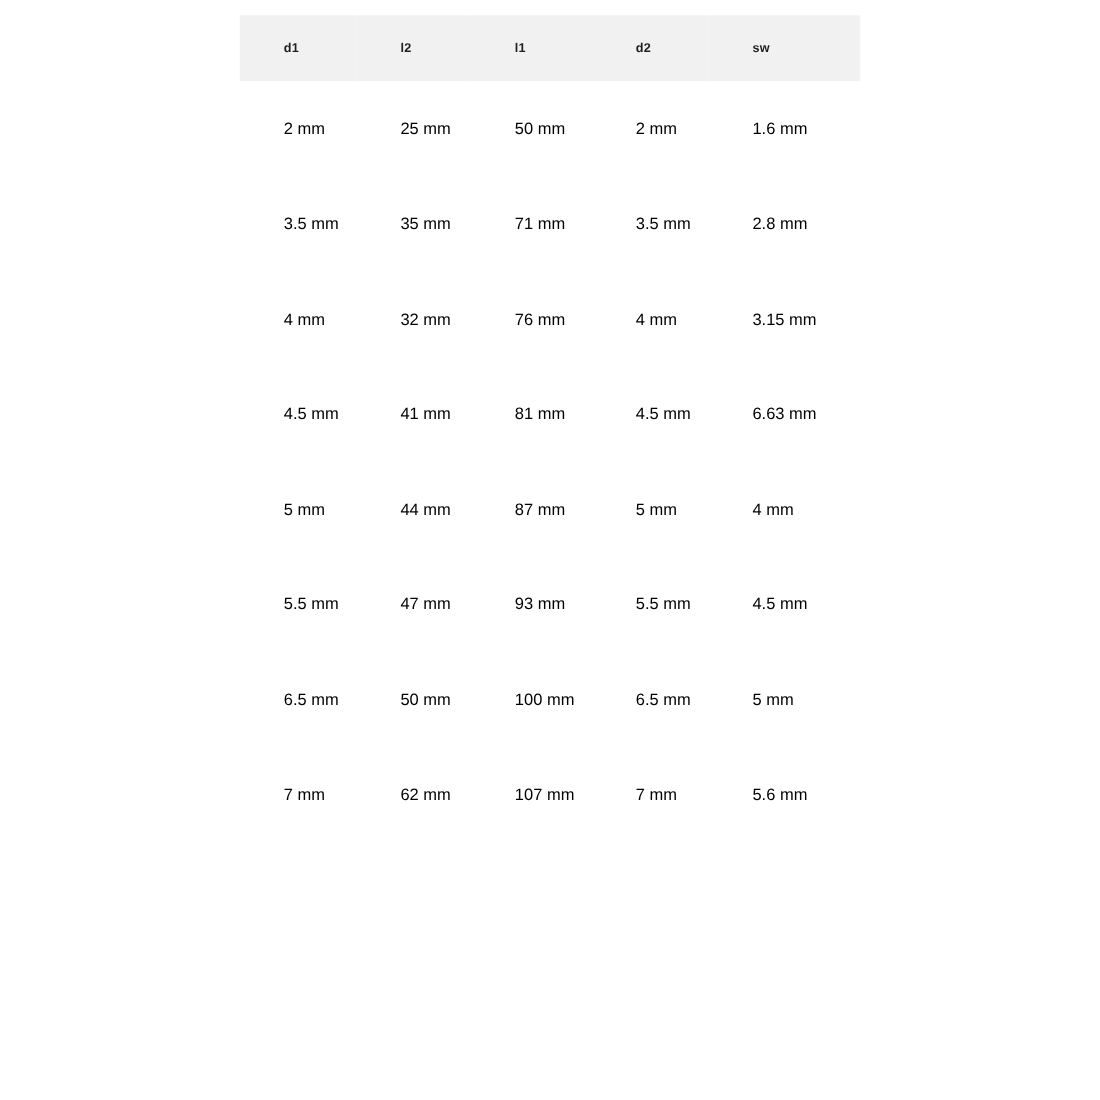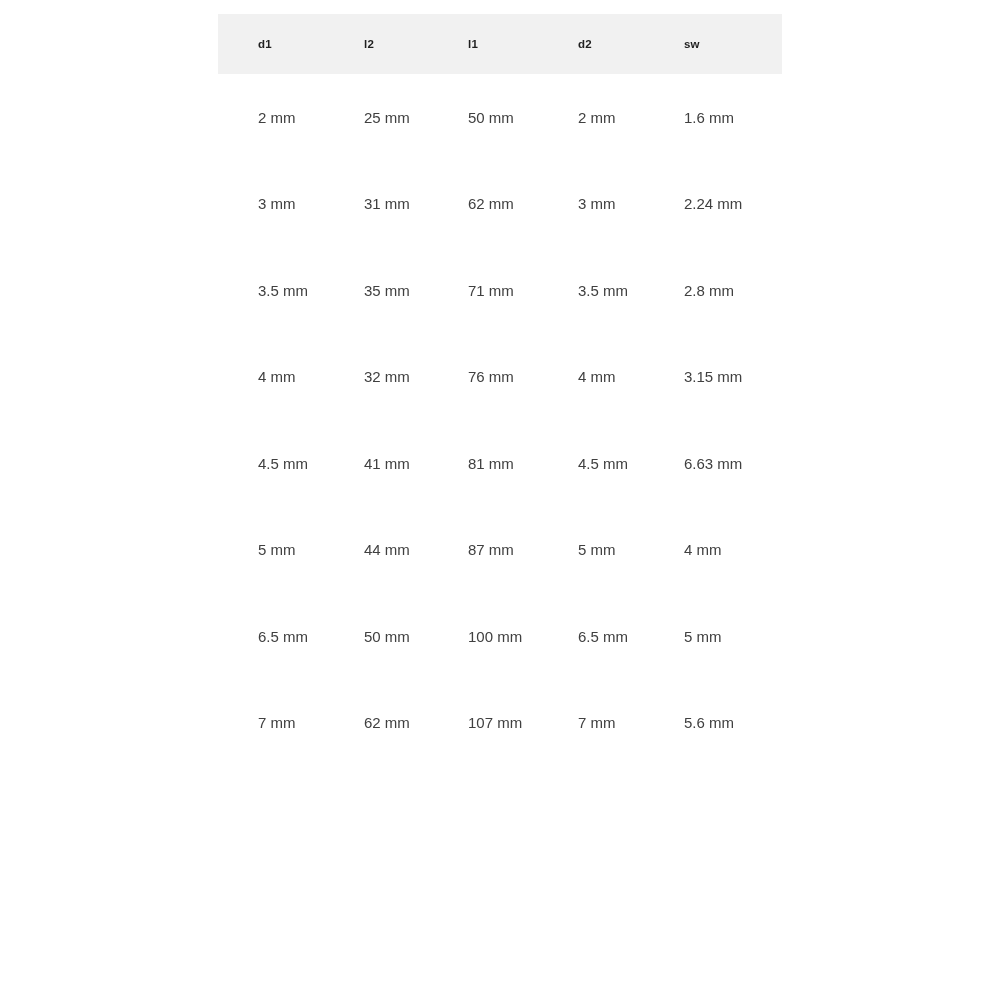--- a/index.html
+++ b/index.html
@@ -54,21 +54,21 @@
     padding: 0;
     border: none;
   }
 
   table.spec-table tbody td {
     height: 86.5px;
     text-align: left;
     vertical-align: middle;
     font-size: 15px;
     font-weight: normal;
-    color: #404040;
+    color: #000000;
     padding: 0;
     border: none;
     background: #ffffff;
     white-space: nowrap;
   }
 
   
   .col-1 { width: 106px; }
   .col-2 { width: 104px; }
   .col-3 { width: 112px; }
@@ -125,37 +125,20 @@
             </td>
             <td class="col-4">
               <span class="cell-inner c4">2 mm</span>
             </td>
             <td class="col-5">
               <span class="cell-inner c5">1.6 mm</span>
             </td>
           </tr>
           <tr>
             <td class="col-1">
-              <span class="cell-inner c1">3 mm</span>
-            </td>
-            <td class="col-2">
-              <span class="cell-inner c2">31 mm</span>
-            </td>
-            <td class="col-3">
-              <span class="cell-inner c3">62 mm</span>
-            </td>
-            <td class="col-4">
-              <span class="cell-inner c4">3 mm</span>
-            </td>
-            <td class="col-5">
-              <span class="cell-inner c5">2.24 mm</span>
-            </td>
-          </tr>
-          <tr>
-            <td class="col-1">
               <span class="cell-inner c1">3.5 mm</span>
             </td>
             <td class="col-2">
               <span class="cell-inner c2">35 mm</span>
             </td>
             <td class="col-3">
               <span class="cell-inner c3">71 mm</span>
             </td>
             <td class="col-4">
               <span class="cell-inner c4">3.5 mm</span>
@@ -206,20 +189,37 @@
               <span class="cell-inner c2">44 mm</span>
             </td>
             <td class="col-3">
               <span class="cell-inner c3">87 mm</span>
             </td>
             <td class="col-4">
               <span class="cell-inner c4">5 mm</span>
             </td>
             <td class="col-5">
               <span class="cell-inner c5">4 mm</span>
+            </td>
+          </tr>
+          <tr>
+            <td class="col-1">
+              <span class="cell-inner c1">5.5 mm</span>
+            </td>
+            <td class="col-2">
+              <span class="cell-inner c2">47 mm</span>
+            </td>
+            <td class="col-3">
+              <span class="cell-inner c3">93 mm</span>
+            </td>
+            <td class="col-4">
+              <span class="cell-inner c4">5.5 mm</span>
+            </td>
+            <td class="col-5">
+              <span class="cell-inner c5">4.5 mm</span>
             </td>
           </tr>
           <tr>
             <td class="col-1">
               <span class="cell-inner c1">6.5 mm</span>
             </td>
             <td class="col-2">
               <span class="cell-inner c2">50 mm</span>
             </td>
             <td class="col-3">

